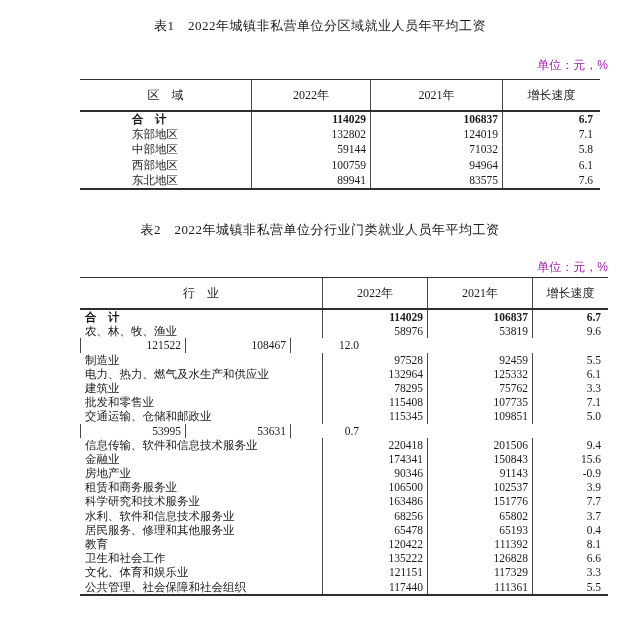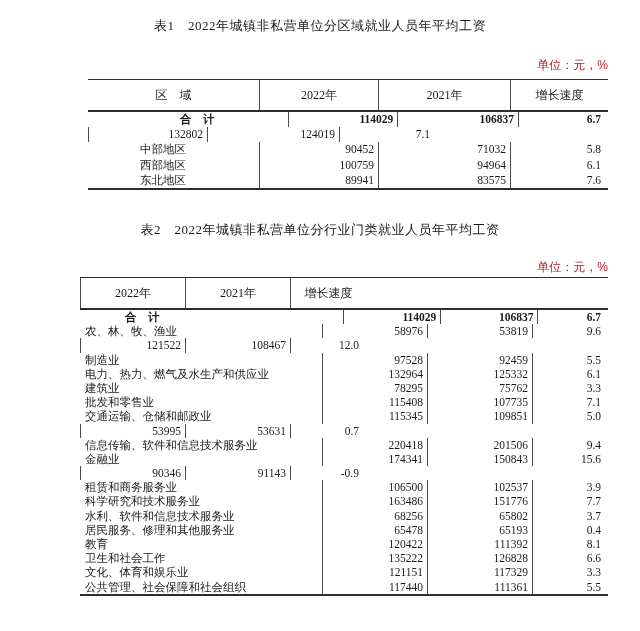--- a/index.html
+++ b/index.html
@@ -17,33 +17,33 @@
     position:absolute; left:0; width:100%;
     text-align:center; margin:0;
     font-size:13px; font-weight:normal;
     letter-spacing:0.5px;
   }
   #title1 { top:17px; }
   #title2 { top:221px; }
 
   .unit {
     position:absolute; right:32px;
-    font-size:12px; color:#b91c1c;
+    font-size:12px; color:#a21caf;
     font-family:"Liberation Sans","DejaVu Sans",sans-serif;
   }
   #unit1 { top:57px; }
   #unit2 { top:259px; }
 
   .datatable {
     position:absolute;
     border-top:1.5px solid #2e2e2e;
     border-bottom:2px solid #2e2e2e;
     box-sizing:content-box;
   }
-  #table1 { top:79px;  left:88px; width:520px; }
+  #table1 { top:79px;  left:80px; width:520px; }
   #table2 { top:277px; left:80px; width:528px; }
 
   .thead {
     display:flex; height:30px;
     border-bottom:2px solid #2e2e2e;
   }
   .thead .cell {
     display:flex; align-items:center; justify-content:center;
     font-size:12px; height:100%;
   }
@@ -70,21 +70,21 @@
   #table2 .c3 { width:76px;  }
 
   .trow .c0 { text-align:left; }
   #table1 .trow .c0 { padding-left:52px; }
   #table2 .trow .c0 { padding-left:5px; }
 
   .num { text-align:right; }
   .c1.num, .c2.num { padding-right:4px; }
   .c3.num { padding-right:7px; }
 
-  .bold { font-weight:bold;margin-left:40px; }
+  .bold { font-weight:bold; }
 </style>
 </head>
 <body>
 
 <div class="page">
 
   <h2 class="tbl-title" id="title1">表1　2022年城镇非私营单位分区域就业人员年平均工资</h2>
 
   <div class="unit" id="unit1">单位：元，%</div>
 
@@ -96,27 +96,28 @@
       <div class="cell c3">增长速度</div>
     </div>
     <div class="tbody" id="t1body">
         <div class="trow bold">
           <div class="cell c0">合　计</div>
           <div class="cell c1 num">114029</div>
           <div class="cell c2 num">106837</div>
           <div class="cell c3 num">6.7</div>
         </div>
         <div class="trow">
+          <div class="cell c0">东部地区</div>
           <div class="cell c1 num">132802</div>
           <div class="cell c2 num">124019</div>
           <div class="cell c3 num">7.1</div>
         </div>
         <div class="trow">
           <div class="cell c0">中部地区</div>
-          <div class="cell c1 num">90452</div>
+          <div class="cell c1 num">59144</div>
           <div class="cell c2 num">71032</div>
           <div class="cell c3 num">5.8</div>
         </div>
         <div class="trow">
           <div class="cell c0">西部地区</div>
           <div class="cell c1 num">100759</div>
           <div class="cell c2 num">94964</div>
           <div class="cell c3 num">6.1</div>
         </div>
         <div class="trow">
@@ -127,20 +128,21 @@
         </div>
       </div>
   </div>
 
   <h2 class="tbl-title" id="title2">表2　2022年城镇非私营单位分行业门类就业人员年平均工资</h2>
 
   <div class="unit" id="unit2">单位：元，%</div>
 
   <div class="datatable" id="table2">
     <div class="thead">
+      <div class="cell c0">行　业</div>
       <div class="cell c1">2022年</div>
       <div class="cell c2">2021年</div>
       <div class="cell c3">增长速度</div>
     </div>
     <div class="tbody" id="t2body">
         <div class="trow bold">
           <div class="cell c0">合　计</div>
           <div class="cell c1 num">114029</div>
           <div class="cell c2 num">106837</div>
           <div class="cell c3 num">6.7</div>
@@ -197,20 +199,21 @@
           <div class="cell c2 num">201506</div>
           <div class="cell c3 num">9.4</div>
         </div>
         <div class="trow">
           <div class="cell c0">金融业</div>
           <div class="cell c1 num">174341</div>
           <div class="cell c2 num">150843</div>
           <div class="cell c3 num">15.6</div>
         </div>
         <div class="trow">
+          <div class="cell c0">房地产业</div>
           <div class="cell c1 num">90346</div>
           <div class="cell c2 num">91143</div>
           <div class="cell c3 num">-0.9</div>
         </div>
         <div class="trow">
           <div class="cell c0">租赁和商务服务业</div>
           <div class="cell c1 num">106500</div>
           <div class="cell c2 num">102537</div>
           <div class="cell c3 num">3.9</div>
         </div>

